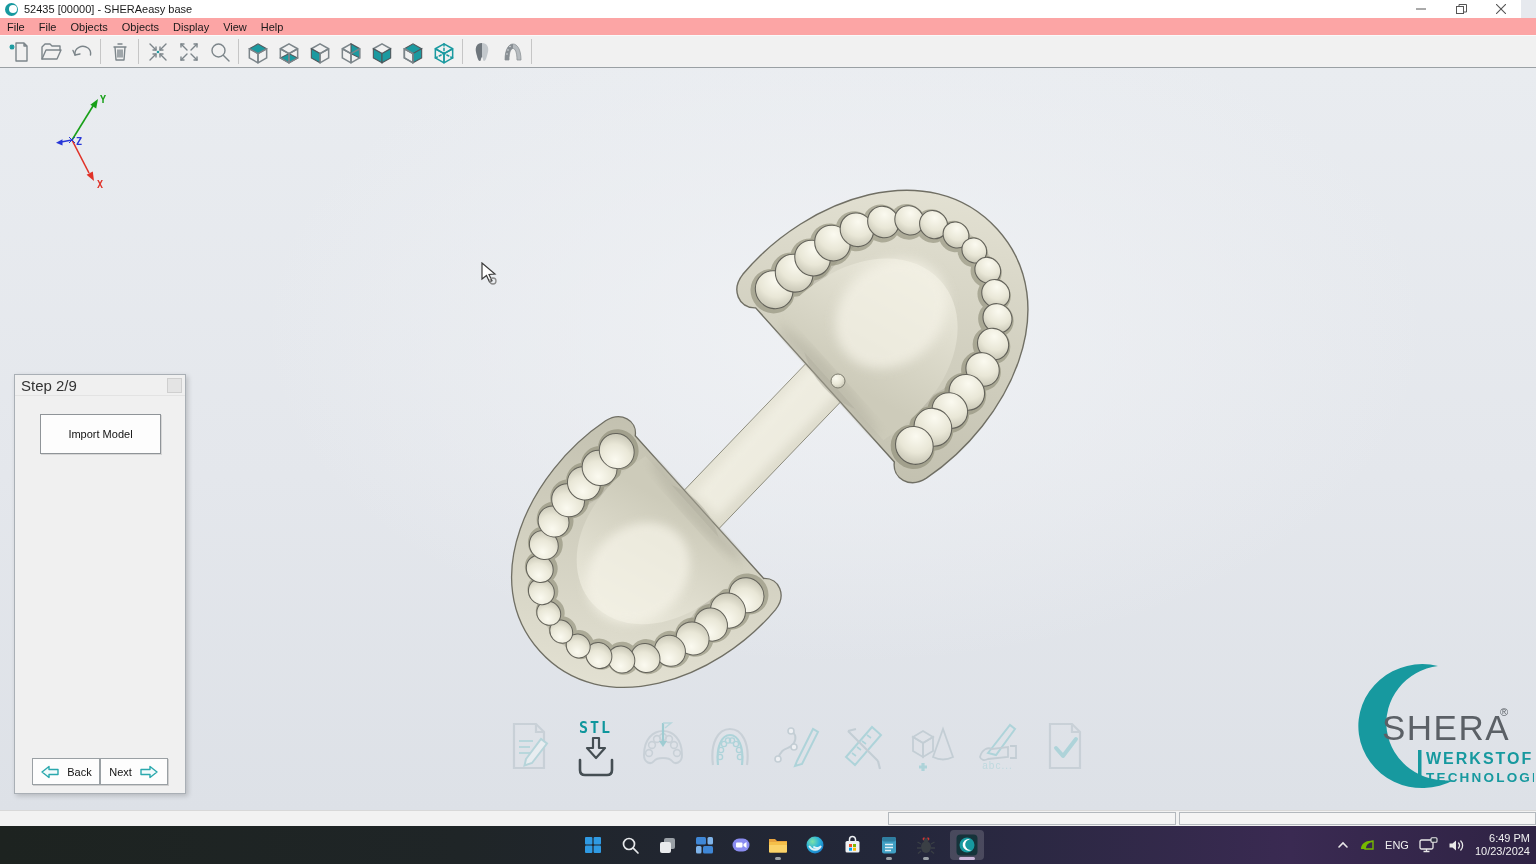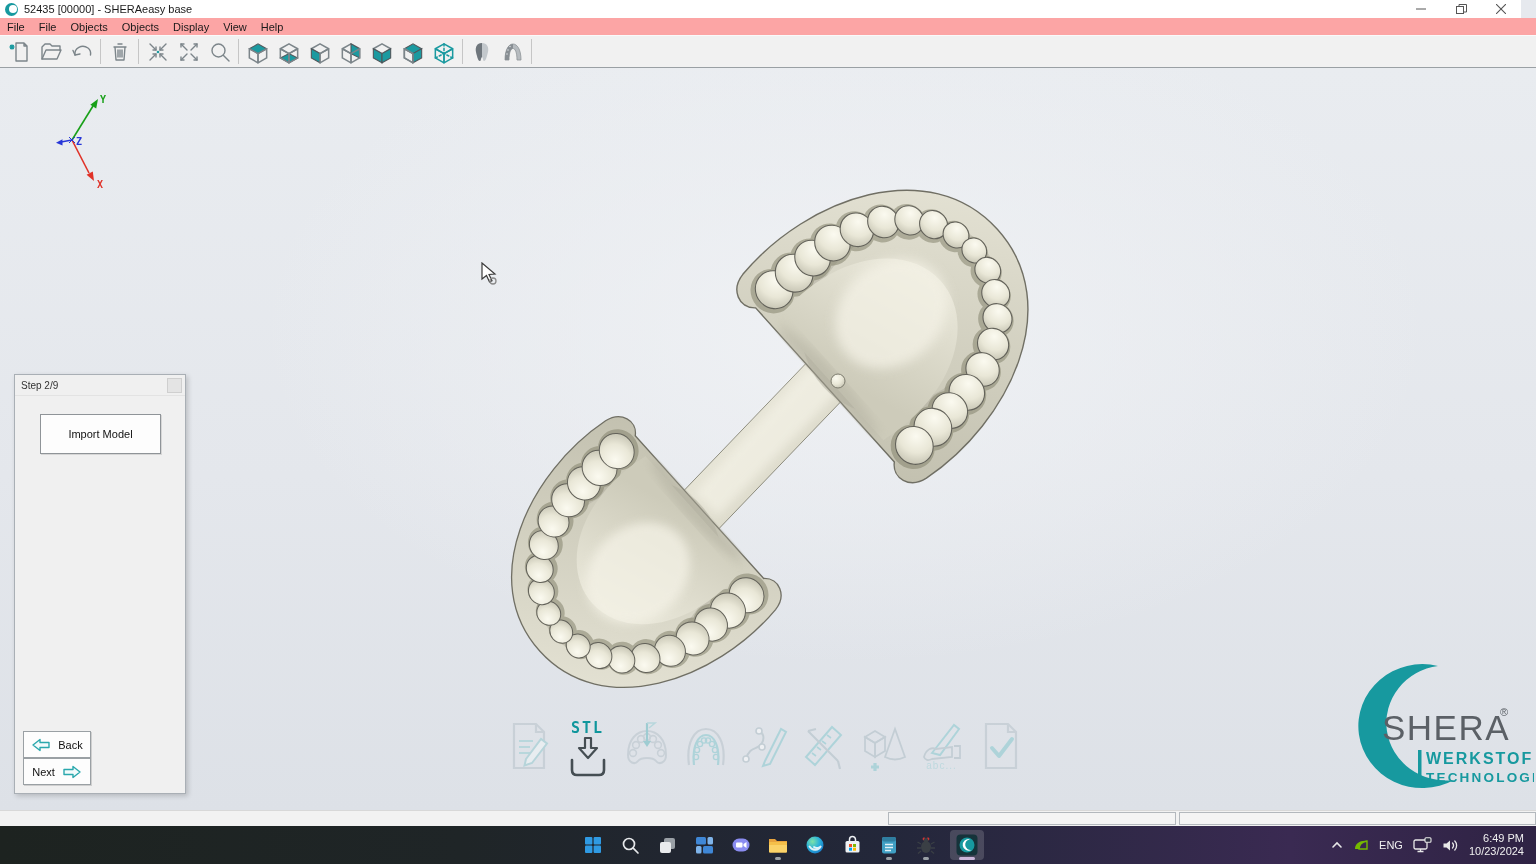--- a/index.html
+++ b/index.html
@@ -35,33 +35,33 @@
                           linear-gradient(180deg,#e9ecf0 0%, #e4e7ec 55%, #dde1e7 100%); }
   .model-svg, .axis-svg, .cursor-svg { position:absolute; }
   .model-svg { inset:0; width:1536px; height:742px; }
   .axis-svg { left:50px; top:16px; width:70px; height:112px; }
   .axis-svg text { font-size:10px; font-weight:bold; font-family:"DejaVu Sans Mono", monospace; }
   .cursor-svg { left:478px; top:194px; width:22px; height:24px; }
 
   
   .step-panel { position:absolute; left:14px; top:306px; width:172px; height:420px;
                 background:#f0f0f0; border:1px solid #a9afb5; box-shadow:2px 2px 5px rgba(0,0,0,.18); }
-  .step-title { height:21px; display:flex; align-items:center; padding:0 6px; font-size:10px; color:#333;
+  .step-title { height:21px; display:flex; align-items:center; padding:0 6px; font-size:15px; color:#333;
                 border-bottom:1px solid #e3e3e3; }
   .step-close { position:absolute; top:3px; right:3px; width:15px; height:15px; background:#e4e4e4; border:1px solid #cfcfcf; }
   .import-btn { position:absolute; top:39px; left:25px; width:121px; height:40px; background:#fdfdfd;
                 border:1px solid #8f9498; box-shadow:1px 1px 0 #d6d6d6; font-size:11px; color:#111;
                 display:flex; align-items:center; justify-content:center; font-family:inherit; }
-  .nav-row { position:absolute; left:8px; right:8px; bottom:8px; display:flex; justify-content:center;flex-direction:column; }
+  .nav-row { position:absolute; left:8px; right:8px; bottom:8px; display:flex; justify-content:center; }
   .nav-btn { width:68px; height:27px; background:#fdfdfd; border:1px solid #9aa0a4; box-shadow:1px 1px 0 #cfcfcf;
              display:flex; align-items:center; justify-content:center; gap:7px; font-size:11px; color:#111; font-family:inherit;}
   .nav-btn svg { display:block; }
 
   
-  .bottom-tools { position:absolute; left:505px; top:653px; display:flex; gap:12px; align-items:flex-start; }
+  .bottom-tools { position:absolute; left:505px; top:653px; display:flex; gap:20px; align-items:flex-start; }
   .bt { width:47px; height:62px; display:flex; flex-direction:column; align-items:center; justify-content:flex-start; position:relative; }
   .bt.faded { opacity:.5; }
   .stl-text { font-family:"DejaVu Sans Mono", monospace; font-weight:bold; font-size:15px; letter-spacing:2px; color:#0f969c; line-height:1; }
   .abc-text { font-size:10px; color:#9fd0d5; letter-spacing:1px; line-height:1; margin-top:-2px;}
 
   
   .shera-logo { position:absolute; left:1354px; top:594px; width:180px; height:134px; }
 
   
   .statusbar { position:absolute; top:810px; left:0; right:0; height:16px; background:#f2f2f2;
@@ -73,21 +73,21 @@
 
   
   .taskbar { position:absolute; top:826px; left:0; right:0; height:38px;
              background:linear-gradient(90deg,#1d2320 0%, #1f2527 30%, #23273a 58%, #3a2a52 84%, #2f2344 100%); }
   .tb-center { position:absolute; left:580px; top:0; height:38px; display:flex; align-items:center; gap:11px; }
   .task-icon { width:26px; height:30px; display:flex; align-items:center; justify-content:center; position:relative; border-radius:4px; }
   .task-icon.active { background:rgba(255,255,255,.16); width:34px; }
   .task-icon .dot { position:absolute; bottom:0px; left:50%; transform:translateX(-50%);
                     width:6px; height:3px; border-radius:2px; background:#9aa0a6; }
   .task-icon.active .dot { width:16px; background:#c9b6da; }
-  .tray { position:absolute; right:12px; top:0; height:38px; display:flex; align-items:center; gap:10px; color:#f0f0f0; }
+  .tray { position:absolute; right:6px; top:0; height:38px; display:flex; align-items:center; gap:10px; color:#f0f0f0; }
   .tray-lang { font-size:11px; }
   .tray-clock { text-align:right; font-size:11px; line-height:13px; }
 </style>
 </head>
 <body>
 
 <div class="titlebar">
   <span class="app-icon"></span>
   <span class="title-text">52435 [00000] - SHERAeasy base</span>
   <div class="win-controls">

